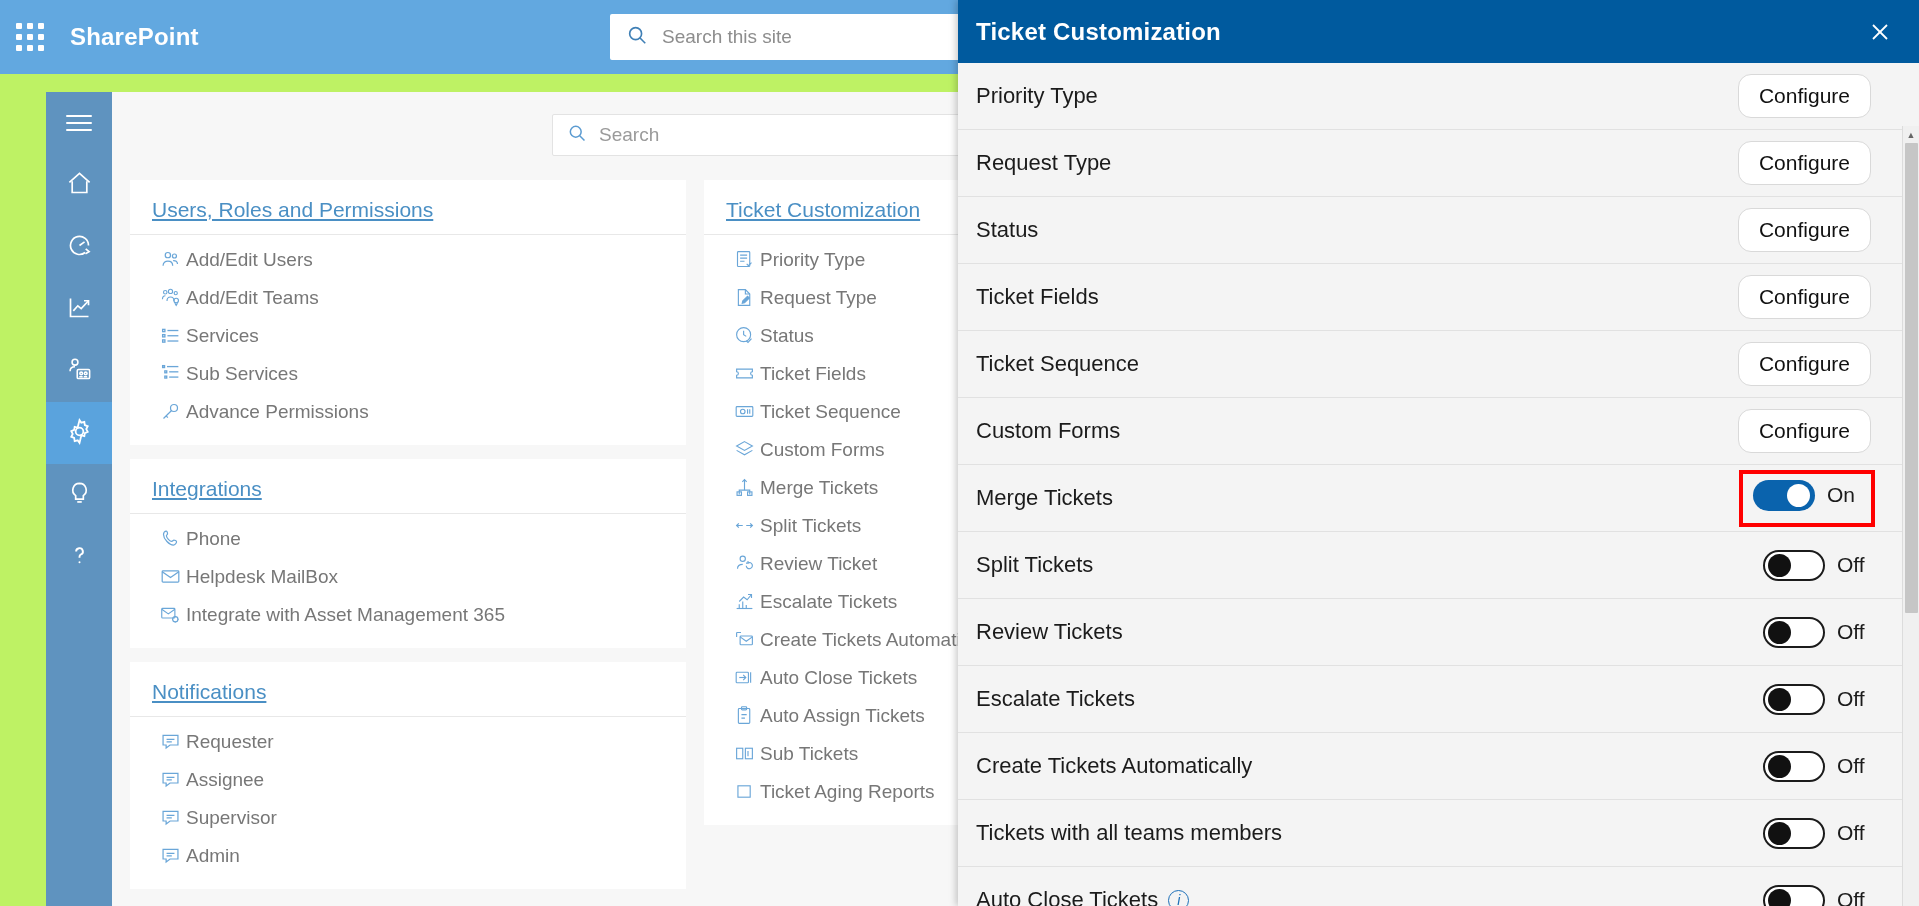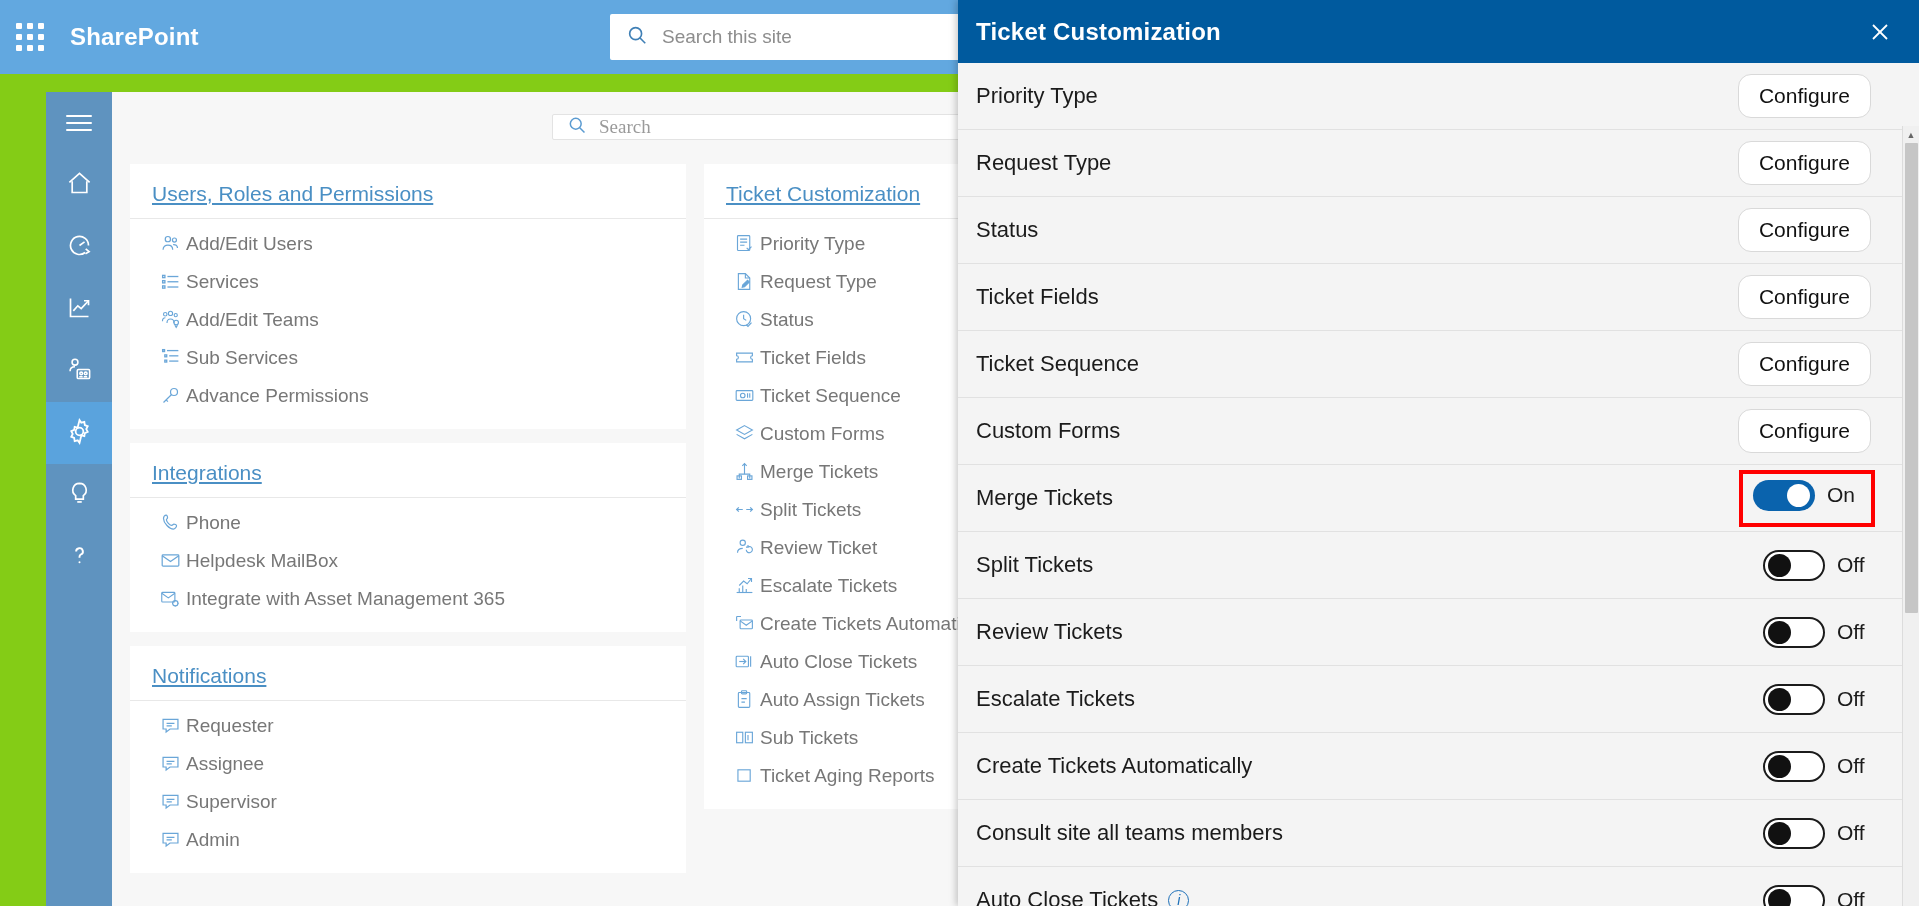--- a/index.html
+++ b/index.html
@@ -2,21 +2,21 @@
 <html><head>
 <meta charset="utf-8">
 <style>
   * { box-sizing: border-box; margin: 0; padding: 0; }
   html, body {
     width: 1919px; height: 906px;
     font-family: "Liberation Sans", sans-serif;
     background: #ffffff;
     overflow: hidden;
   }
-  #root { position: relative; width: 1919px; height: 906px; background:#84cc16; }
+  #root { position: relative; width: 1919px; height: 906px; background:#bef264; }
 
   
   .suitebar {
     position: absolute; top: 0; left: 0; width: 1919px; height: 74px;
     background: #62a8e0; display: flex; align-items: center;
   }
   .waffle { width: 60px; display: flex; justify-content: center; align-items: center; cursor: pointer; }
   .waffle-grid { display: grid; grid-template-columns: repeat(3, 6px); grid-gap: 5px; }
   .waffle-grid i { width: 6px; height: 6px; background: #fff; border-radius: 1px; display: block; }
   .sp-title { color: #fff; font-size: 24px; font-weight: bold; margin-left: 10px; letter-spacing: .2px; }
@@ -37,22 +37,22 @@
     cursor: pointer;
   }
   .rail-item.active { background: #5aa3dd; }
   .hamb { width: 26px; }
   .hamb i { display:block; height:2px; background:#fff; margin:5px 0; border-radius:1px; }
 
   
   .page { position: absolute; left: 112px; top: 92px; right: 0; bottom: 0; background: #f7f7f7; }
   .page-search-wrap { padding: 22px 0 0 440px; }
   .page-search {
-    width: 520px; height: 26px; background: #fff; border: 1px solid #e3e3e3;
-    display: flex; align-items: center; padding: 0 14px; border-radius: 2px; font-family: Liberation Serif, serif;
+    width: 520px; height: 42px; background: #fff; border: 1px solid #e3e3e3;
+    display: flex; align-items: center; padding: 0 14px; border-radius: 2px;
   }
   .page-search .ph { color: #9a9a9a; font-size: 19px; margin-left: 12px; }
 
   .cards { display: flex; padding: 24px 0 0 18px; gap: 18px; }
   .col { width: 556px; }
   .card { background: #fff; margin-bottom: 14px; padding: 0 0 14px 0; }
   .card h3 {
     color: #4a8fc4; font-size: 21px; font-weight: normal;
     padding: 18px 22px 12px 22px; border-bottom: 1px solid #e8e8e8;
     margin: 0 0 6px 0;
@@ -246,46 +246,46 @@
                   <circle cx="9" cy="7" r="3"></circle>
                     <path d="M3.5 19c0-3.3 2.5-5.2 5.5-5.2s5.5 1.9 5.5 5.2"></path>
                   <circle cx="16.5" cy="8" r="2.3"></circle>
                     <path d="M15 13.2c2.8-.3 5 1.4 5 4"></path>
                 </svg>
               </span>
               <span>Add/Edit Users</span>
             </li>
             <li>
               <span class="ic">
+                <svg width="21" height="21" viewBox="0 0 24 24" fill="none" stroke="#6aa6d8" stroke-width="1.3">
+                  <circle cx="6" cy="6" r="2"></circle>
+                    <circle cx="12" cy="5" r="2.4"></circle>
+                    <circle cx="18" cy="7" r="1.8"></circle>
+                  <path d="M2.8 14c0-2.6 1.7-4 3.4-4M8 16c0-3 1.9-4.6 4-4.6s4 1.6 4 4.6"></path>
+                  <circle cx="18.5" cy="15.5" r="2.6"></circle>
+                    <path d="M17 18.5l1.5 2.5 1.5-2.5"></path>
+                </svg>
+              </span>
+              <span>Add/Edit Teams</span>
+            </li>
+            <li>
+              <span class="ic">
                 <svg width="21" height="21" viewBox="0 0 24 24" fill="none" stroke="#6aa6d8" stroke-width="1.5">
                   <rect x="3" y="5" width="2.6" height="2.6"></rect>
                     <rect x="3" y="11" width="2.6" height="2.6"></rect>
                     <rect x="3" y="17" width="2.6" height="2.6"></rect>
                   <line x1="8.5" y1="6.3" x2="21" y2="6.3"></line>
                     <line x1="8.5" y1="12.3" x2="21" y2="12.3"></line>
                     <line x1="8.5" y1="18.3" x2="21" y2="18.3"></line>
                 </svg>
               </span>
               <span>Services</span>
             </li>
             <li>
               <span class="ic">
-                <svg width="21" height="21" viewBox="0 0 24 24" fill="none" stroke="#6aa6d8" stroke-width="1.3">
-                  <circle cx="6" cy="6" r="2"></circle>
-                    <circle cx="12" cy="5" r="2.4"></circle>
-                    <circle cx="18" cy="7" r="1.8"></circle>
-                  <path d="M2.8 14c0-2.6 1.7-4 3.4-4M8 16c0-3 1.9-4.6 4-4.6s4 1.6 4 4.6"></path>
-                  <circle cx="18.5" cy="15.5" r="2.6"></circle>
-                    <path d="M17 18.5l1.5 2.5 1.5-2.5"></path>
-                </svg>
-              </span>
-              <span>Add/Edit Teams</span>
-            </li>
-            <li>
-              <span class="ic">
                 <svg width="21" height="21" viewBox="0 0 24 24" fill="none" stroke="#6aa6d8" stroke-width="1.5">
                   <rect x="3" y="3" width="2.2" height="2.2"></rect>
                     <rect x="5.5" y="9" width="2.2" height="2.2"></rect>
                     <rect x="5.5" y="15" width="2.2" height="2.2"></rect>
                   <line x1="8" y1="4.1" x2="21" y2="4.1"></line>
                     <line x1="10.5" y1="10.1" x2="21" y2="10.1"></line>
                     <line x1="10.5" y1="16.1" x2="21" y2="16.1"></line>
                 </svg>
               </span>
               <span>Sub Services</span>
@@ -629,21 +629,21 @@
           <span class="row-label">Create Tickets Automatically</span>
           <div class="toggle-wrap">
             <div class="tg off">
                 <span class="knob"></span>
               </div>
             <span class="tg-state">Off</span>
           </div>
         </div>
 
         <div class="row">
-          <span class="row-label">Consult site all teams members</span>
+          <span class="row-label">Tickets with all teams members</span>
           <div class="toggle-wrap">
             <div class="tg off">
                 <span class="knob"></span>
               </div>
             <span class="tg-state">Off</span>
           </div>
         </div>
 
         <div class="row">
           <span class="row-label">

